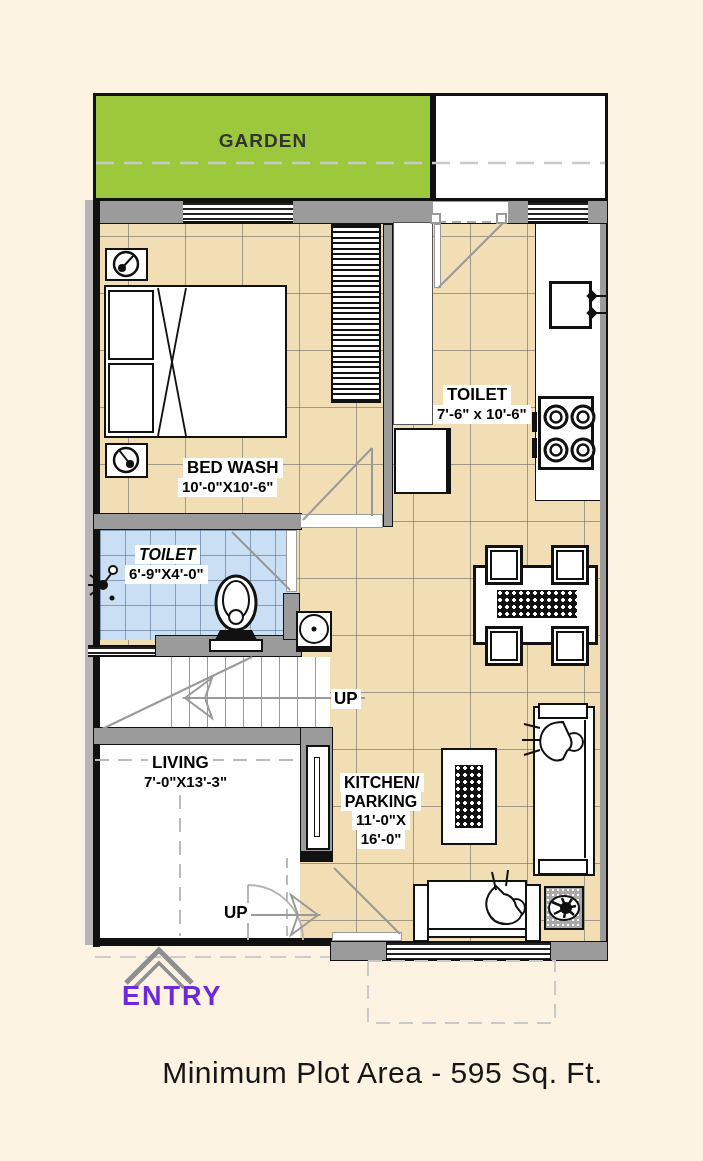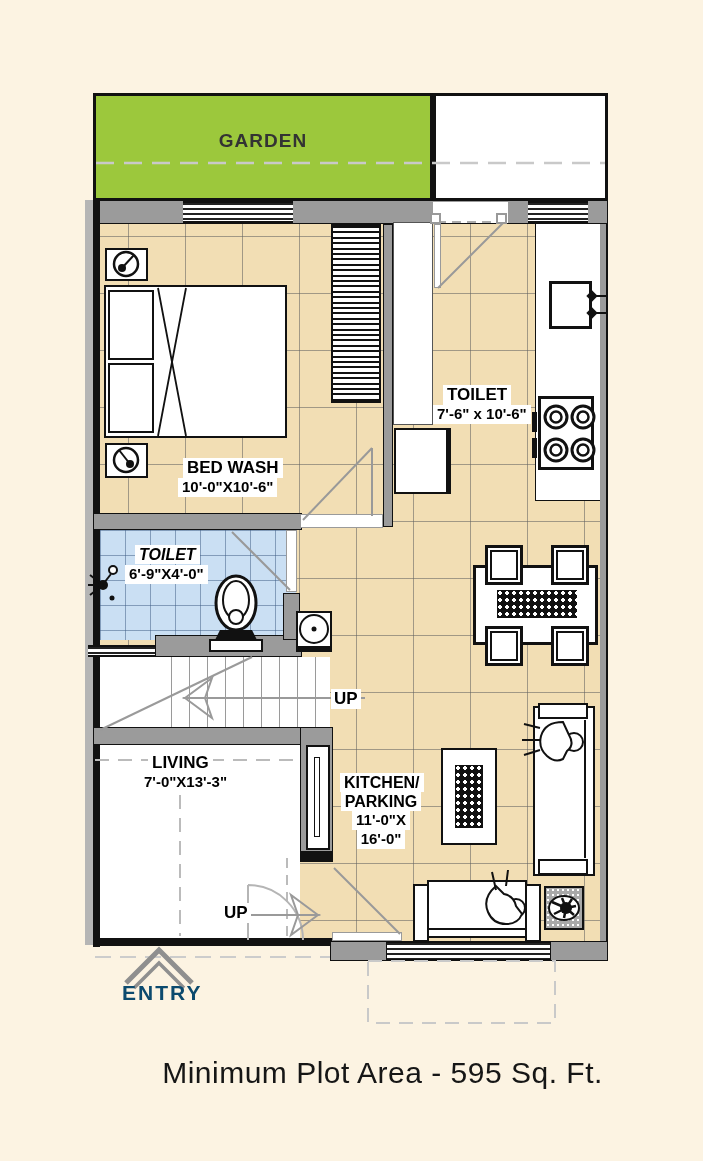--- a/index.html
+++ b/index.html
@@ -24,21 +24,21 @@
   .wardrobe{background:#fff;border:2px solid #111;
     background-image:repeating-linear-gradient(to bottom,#111 0 2px,#fff 2px 5.4px);}
   .runner{background-color:#111;
     background-image:radial-gradient(circle at 3px 3px,#fff 1.6px,transparent 1.8px);background-size:7px 7px;}
   .chair{border:3px solid #111;background:#fff;padding:2px;}
   .chair-inner{width:100%;height:100%;border:2.5px solid #111;box-sizing:border-box;}
   .treads{background:#fff;background-image:repeating-linear-gradient(to right,#9a9a9a 0 1px,transparent 1px 18px);}
   .plantpot{background-color:#a9a9a9;border:2px solid #111;
     background-image:radial-gradient(circle at 2px 2px,#fff 1px,transparent 1.2px);background-size:5px 5px;}
   .title{width:703px;text-align:center;font-size:30px;color:#161616;letter-spacing:.5px;margin-left:31px;}
-  .entry-label{color:#0c4a6e;font-weight:bold;font-size:21px;letter-spacing:2px;}
+  .entry-label{color:#6d28d9;font-weight:bold;font-size:27px;letter-spacing:2px;}
   .up-label{font-size:17px;font-weight:bold;background:#fff;padding:0 3px;}
   svg.overlay{position:absolute;left:0;top:0;pointer-events:none;}
 </style>
 </head>
 <body>
 
 <div class="page">
 
   <div class="abs" style="left:85px;top:200px;width:12px;height:745px;background:#b5b5b5;"></div>
   <div class="abs" style="left:598px;top:200px;width:10px;height:761px;background:#9b9b9b;border-left:2px solid #111;border-right:2px solid #111;"></div>

